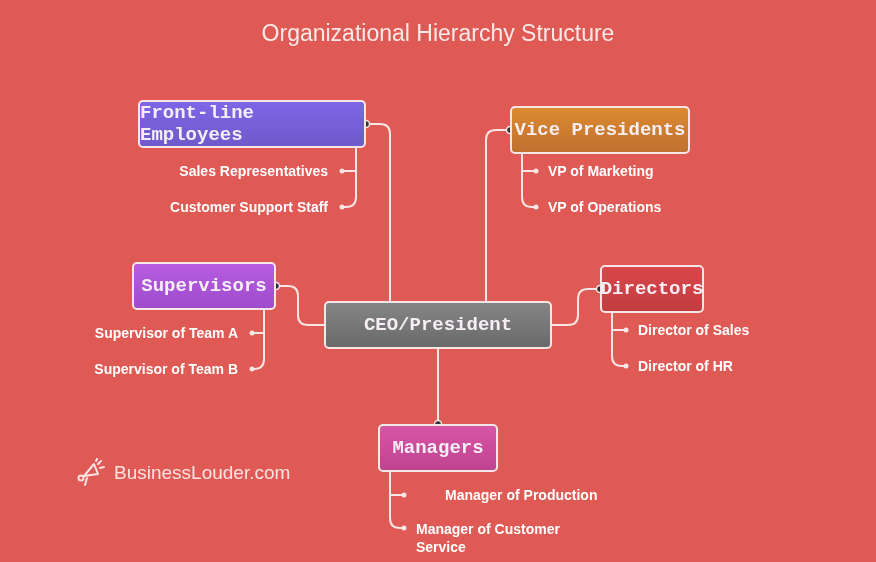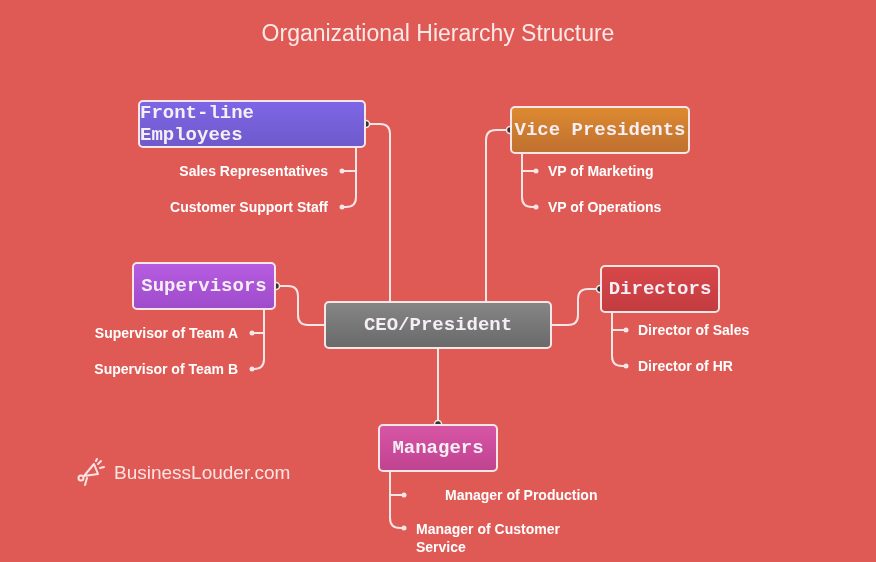--- a/index.html
+++ b/index.html
@@ -81,21 +81,21 @@
 </div>
 <div class="leaf" style="left:548px;top:163px;">VP of Marketing</div>
 <div class="leaf" style="left:548px;top:199px;">VP of Operations</div>
 
 <div class="node" style="left:132px;top:262px;width:144px;height:48px;background:linear-gradient(#b75ce0,#9e4ccc);">
   <span>Supervisors</span>
 </div>
 <div class="leaf r" style="right:638px;top:325px;">Supervisor of Team A</div>
 <div class="leaf r" style="right:638px;top:361px;">Supervisor of Team B</div>
 
-<div class="node" style="left:600px;top:265px;width:120px;height:48px;background:linear-gradient(#d8474a,#c23c40);">
+<div class="node" style="left:600px;top:265px;width:104px;height:48px;background:linear-gradient(#d8474a,#c23c40);">
   <span>Directors</span>
 </div>
 <div class="leaf" style="left:638px;top:322px;">Director of Sales</div>
 <div class="leaf" style="left:638px;top:358px;">Director of HR</div>
 
 <div class="node" style="left:378px;top:424px;width:120px;height:48px;background:linear-gradient(#d855a6,#bf4390);">
   <span>Managers</span>
 </div>
 <div class="leaf" style="left:416px;top:487px;margin-left:29px;">Manager of Production</div>
 <div class="leaf" style="left:416px;top:520px;white-space:normal;width:170px;line-height:18px;">Manager of Customer Service</div>

